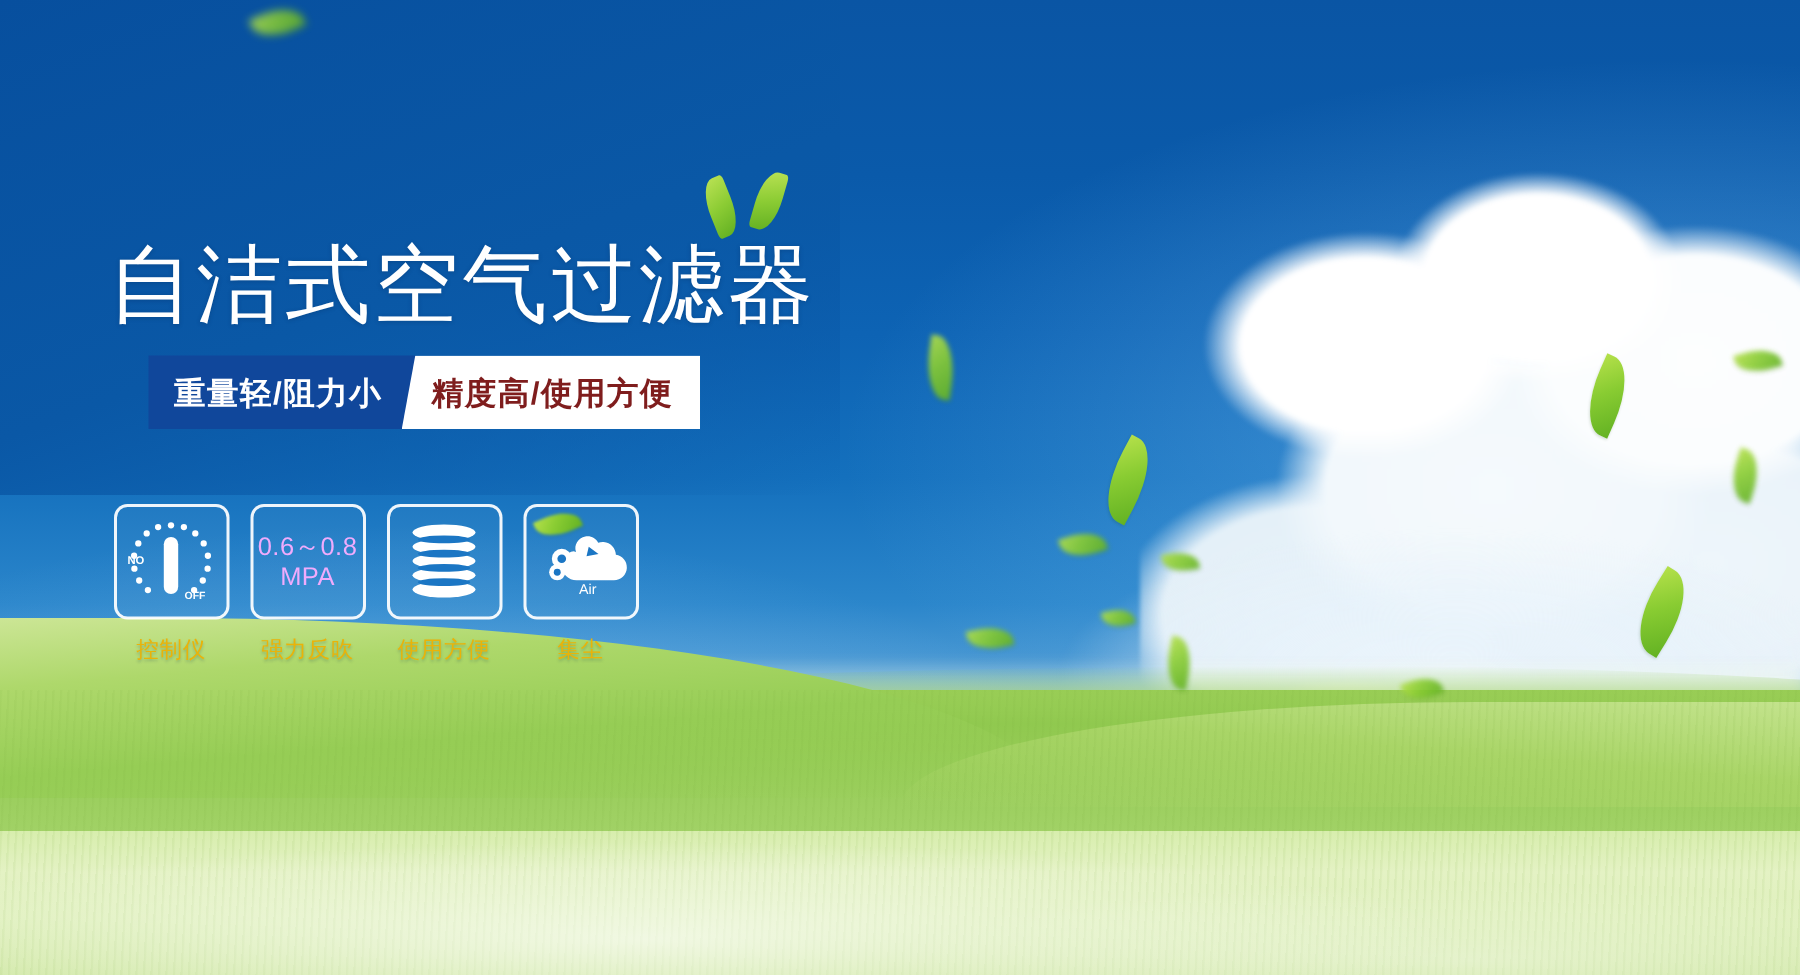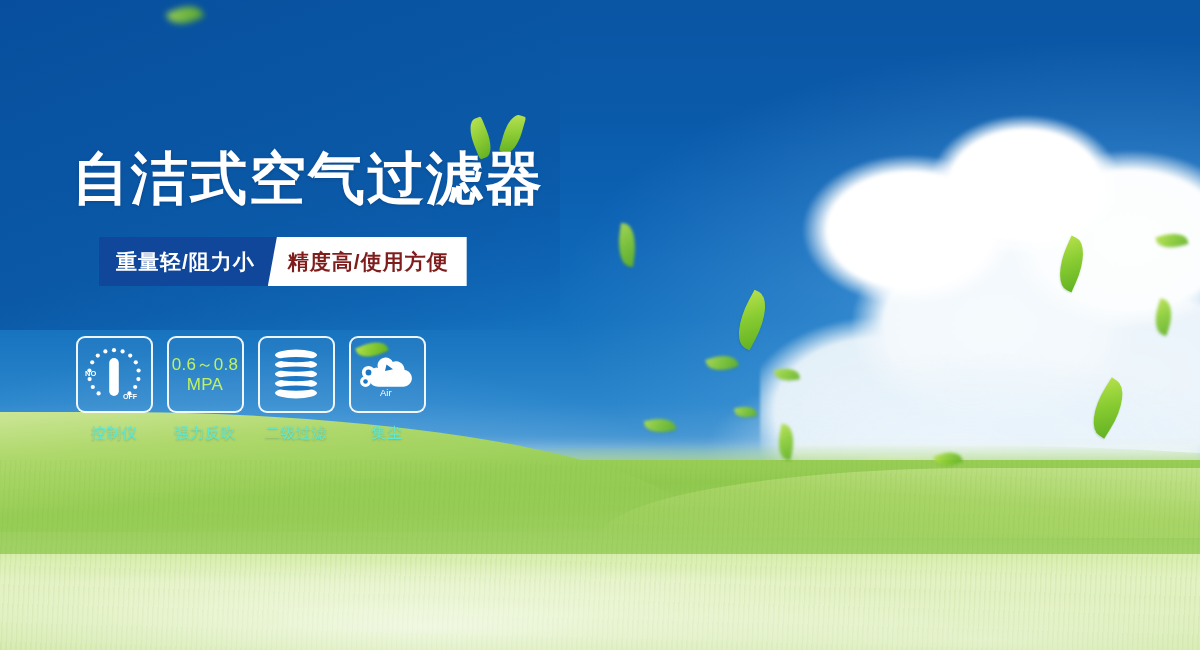--- a/index.html
+++ b/index.html
@@ -132,23 +132,23 @@
 
   
   .leaf{position:absolute;border-radius:0 78% 0 78%;
     background:linear-gradient(135deg,#b4e04a 0%,#89cc32 45%,#63b223 100%);
     box-shadow:0 1px 2px rgba(20,70,10,.18);}
   .leaf.soft{filter:blur(1.6px);opacity:.9;}
   .leaf.vsoft{filter:blur(3px);opacity:.85;}
 
   
   .title{
-    position:absolute;left:72px;top:150px;
+    position:absolute;left:72px;top:162px;
     font-size:57px;line-height:1;letter-spacing:2px;
-    color:#ffffff;font-weight:700;
+    color:#ffffff;font-weight:400;
     text-shadow:0 1px 3px rgba(0,30,70,.25);
     white-space:nowrap;
   }
   .sprout{position:absolute;left:468px;top:110px;width:70px;height:52px;}
   .sprout i{
     position:absolute;display:block;width:17px;height:40px;
     background:linear-gradient(160deg,#bde356 0%,#8ccc34 50%,#5fae21 100%);
     border-radius:60% 10% 60% 10%;
   }
   .sprout i.l{left:4px;top:8px;transform:rotate(-22deg);}
@@ -177,22 +177,22 @@
   .features{position:absolute;left:72px;top:336px;display:flex;gap:7px;}
   .feat{width:84px;display:flex;flex-direction:column;align-items:center;}
   .feat-box{
     width:77px;height:77px;box-sizing:border-box;
     border:2px solid rgba(255,255,255,.93);
     border-radius:9px;
     display:flex;flex-direction:column;align-items:center;justify-content:center;
     color:#ffffff;
     background:rgba(255,255,255,.04);
   }
-  .feat-text{font-size:17px;line-height:1.13;text-align:center;letter-spacing:.3px;color:#bef264;font-weight:400;}
-  .feat-label{margin-top:11px;font-size:15px;color:#5eead4;white-space:nowrap;letter-spacing:.5px;
+  .feat-text{font-size:17px;line-height:1.13;text-align:center;letter-spacing:.3px;color:#f0abfc;font-weight:400;}
+  .feat-label{margin-top:11px;font-size:15px;color:#eab308;white-space:nowrap;letter-spacing:.5px;
     text-shadow:0 1px 2px rgba(0,40,90,.25);}
 
   svg.ic{display:block;}
 </style>
 </head>
 <body>
 
 <div id="banner">
 
   <div class="sky"></div>
@@ -290,26 +290,26 @@
             <rect x="33.1" y="7" width="3.4" height="42"></rect>
           </g>
           <g fill="#1b76c4">
             <ellipse cx="29" cy="13.6" rx="17.5" ry="2.6"></ellipse>
             <ellipse cx="29" cy="23.1" rx="17.5" ry="2.6"></ellipse>
             <ellipse cx="29" cy="32.6" rx="17.5" ry="2.6"></ellipse>
             <ellipse cx="29" cy="42.1" rx="17.5" ry="2.6"></ellipse>
           </g>
         </svg>
       </div>
-      <div class="feat-label">二级过滤</div>
+      <div class="feat-label">使用方便</div>
     </div>
 
 
     <div class="feat">
-      <div class="feat-box" style="position:relative;overflow:hidden;">
+      <div class="feat-box" style="position:relative;overflow:hidden;align-items:flex-end;">
         <div class="leaf" style="left:6px;top:4px;width:30px;height:15px;transform:rotate(-24deg);filter:blur(1px);"></div>
         <svg class="ic" width="62" height="44" viewBox="0 0 62 44" style="margin-top:2px;">
           <g fill="#ffffff">
             <path d="M22 14c-1.6-4.6 1.4-9.4 6.2-10.3 3.6-.7 7 1.1 8.6 4.2 1.1-.5 2.4-.7 3.7-.6 4.6.4 8 4.2 8.1 8.6 4.3.6 7.5 4.3 7.3 8.7-.2 4.6-4 8.2-8.6 8.2H22.4c-5.4 0-9.9-4.2-10.1-9.5-.2-5 3.4-9.1 8.2-9.8z"></path>
             <circle cx="12.5" cy="18.5" r="6.6"></circle>
             <circle cx="9.5" cy="27.5" r="5.4"></circle>
           </g>
           <g fill="#1b76c4">
             <circle cx="12.5" cy="18.5" r="2.9"></circle>
             <circle cx="9.5" cy="27.5" r="2.3"></circle>

